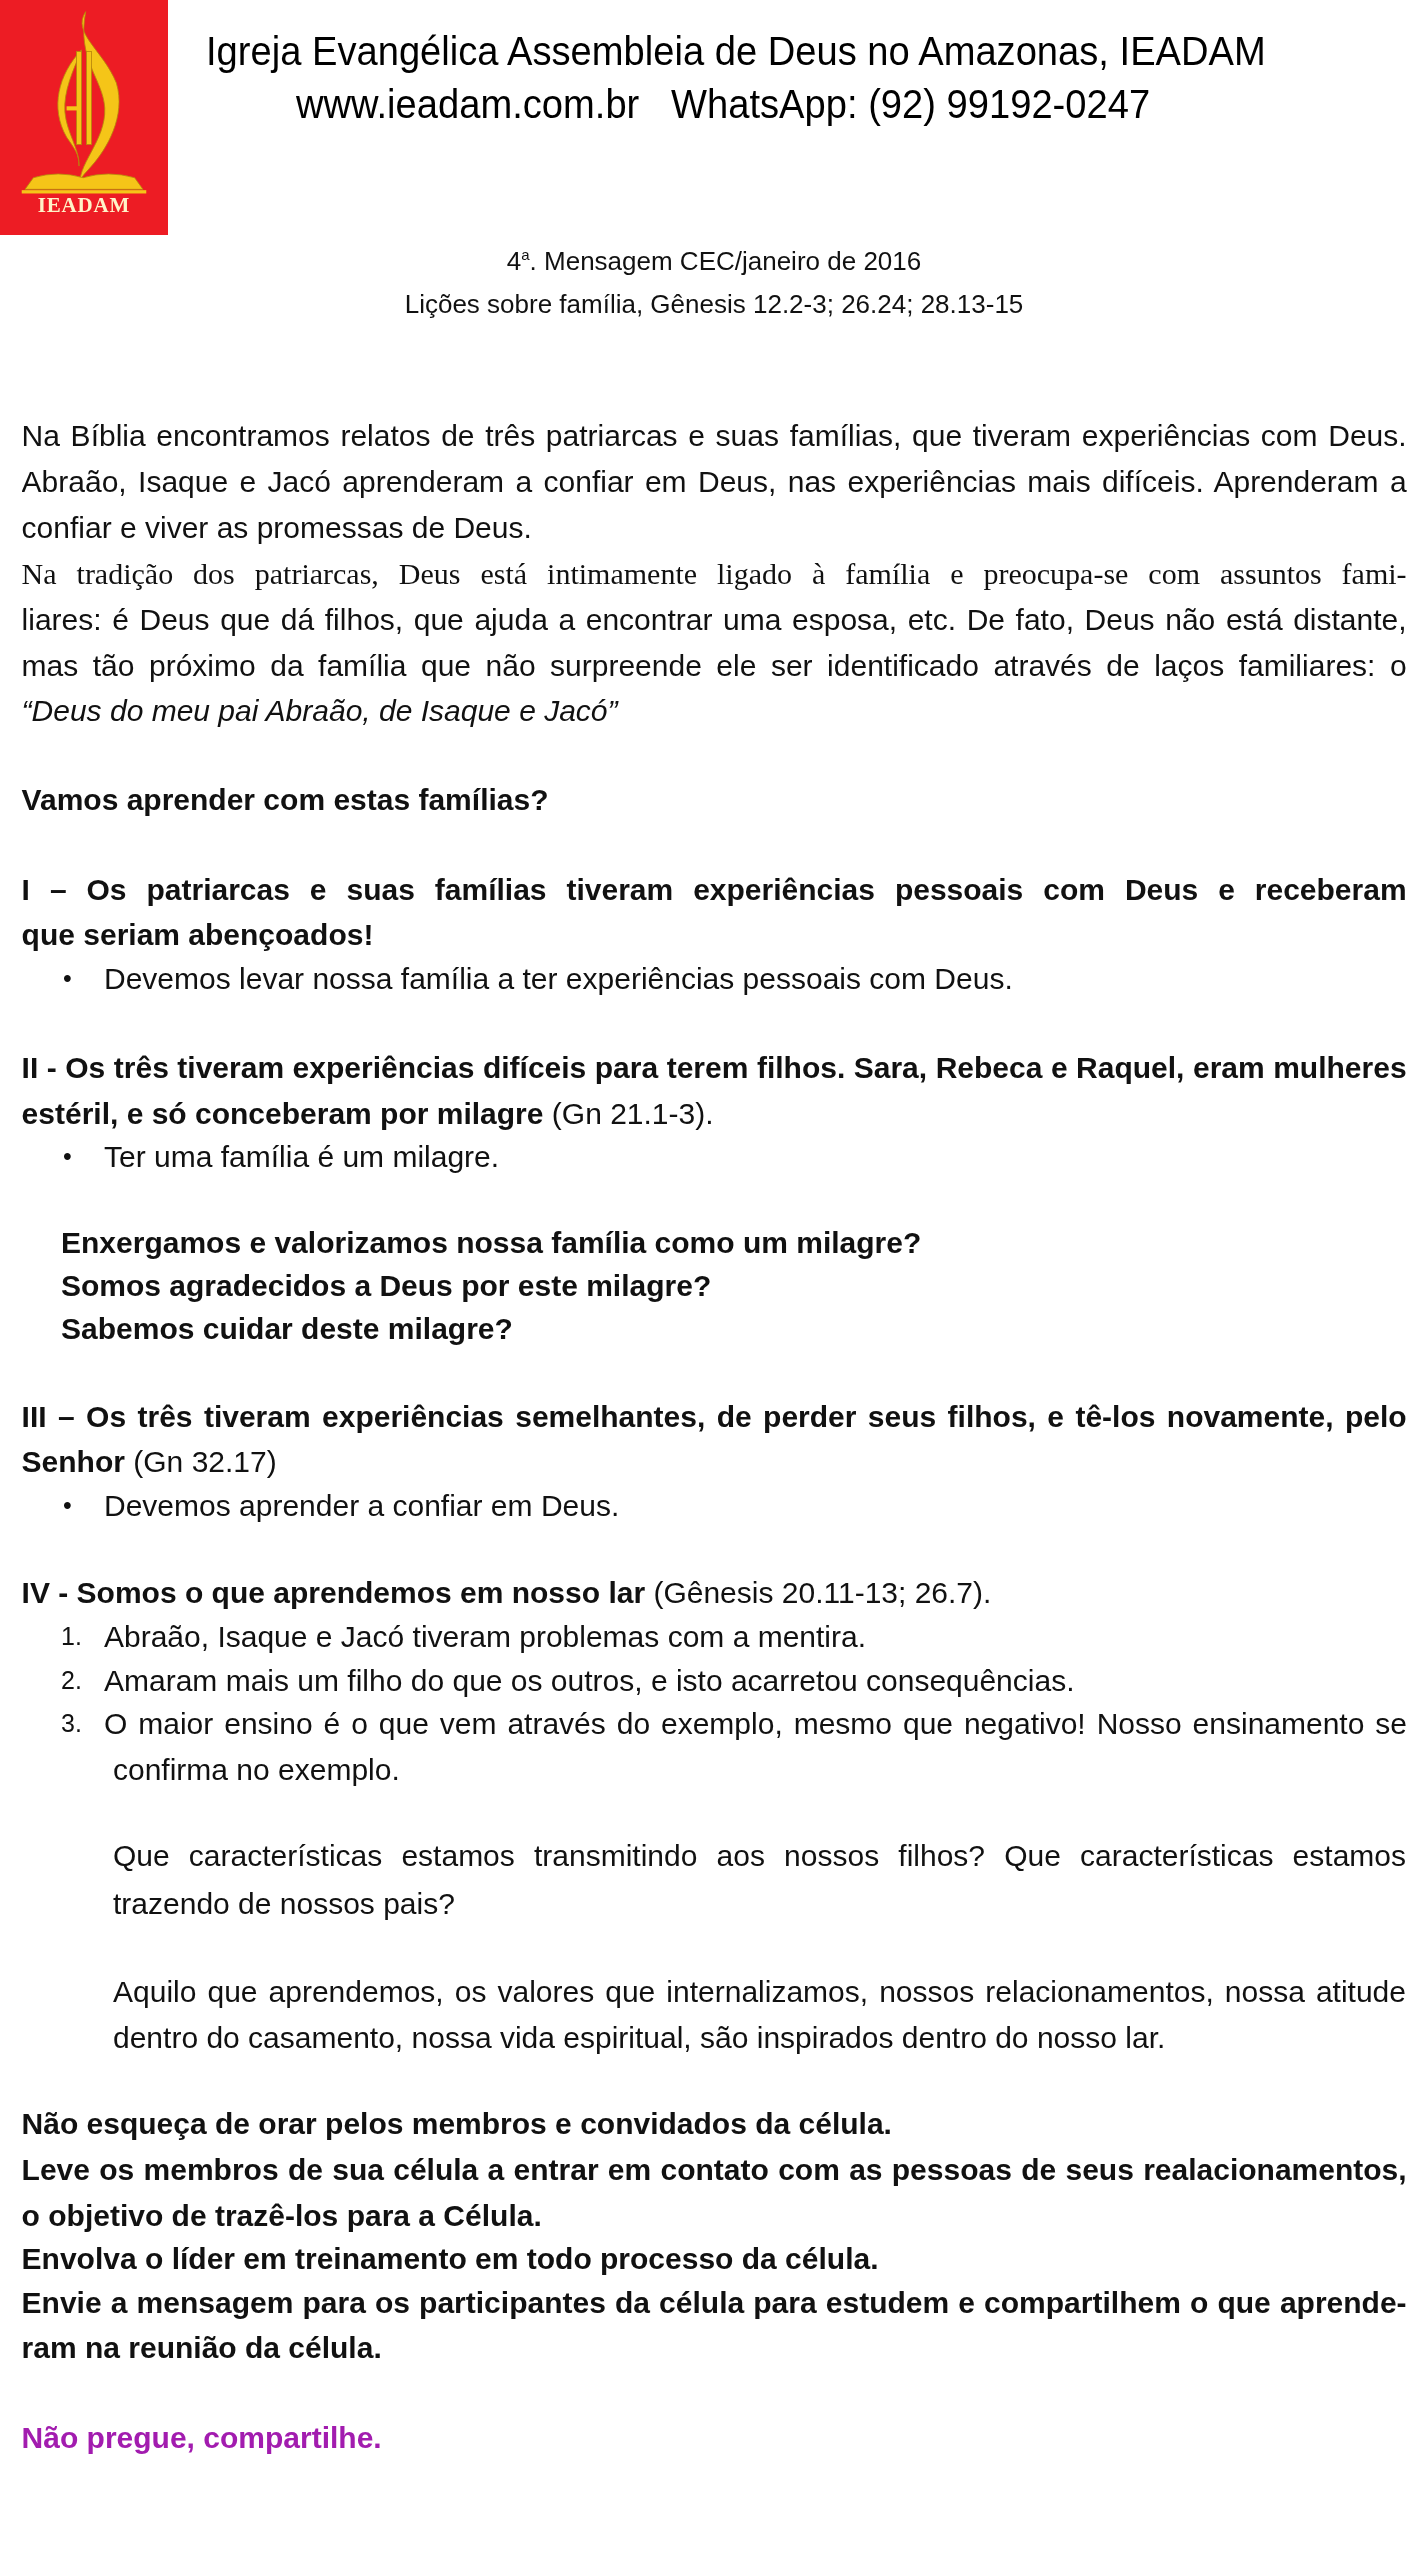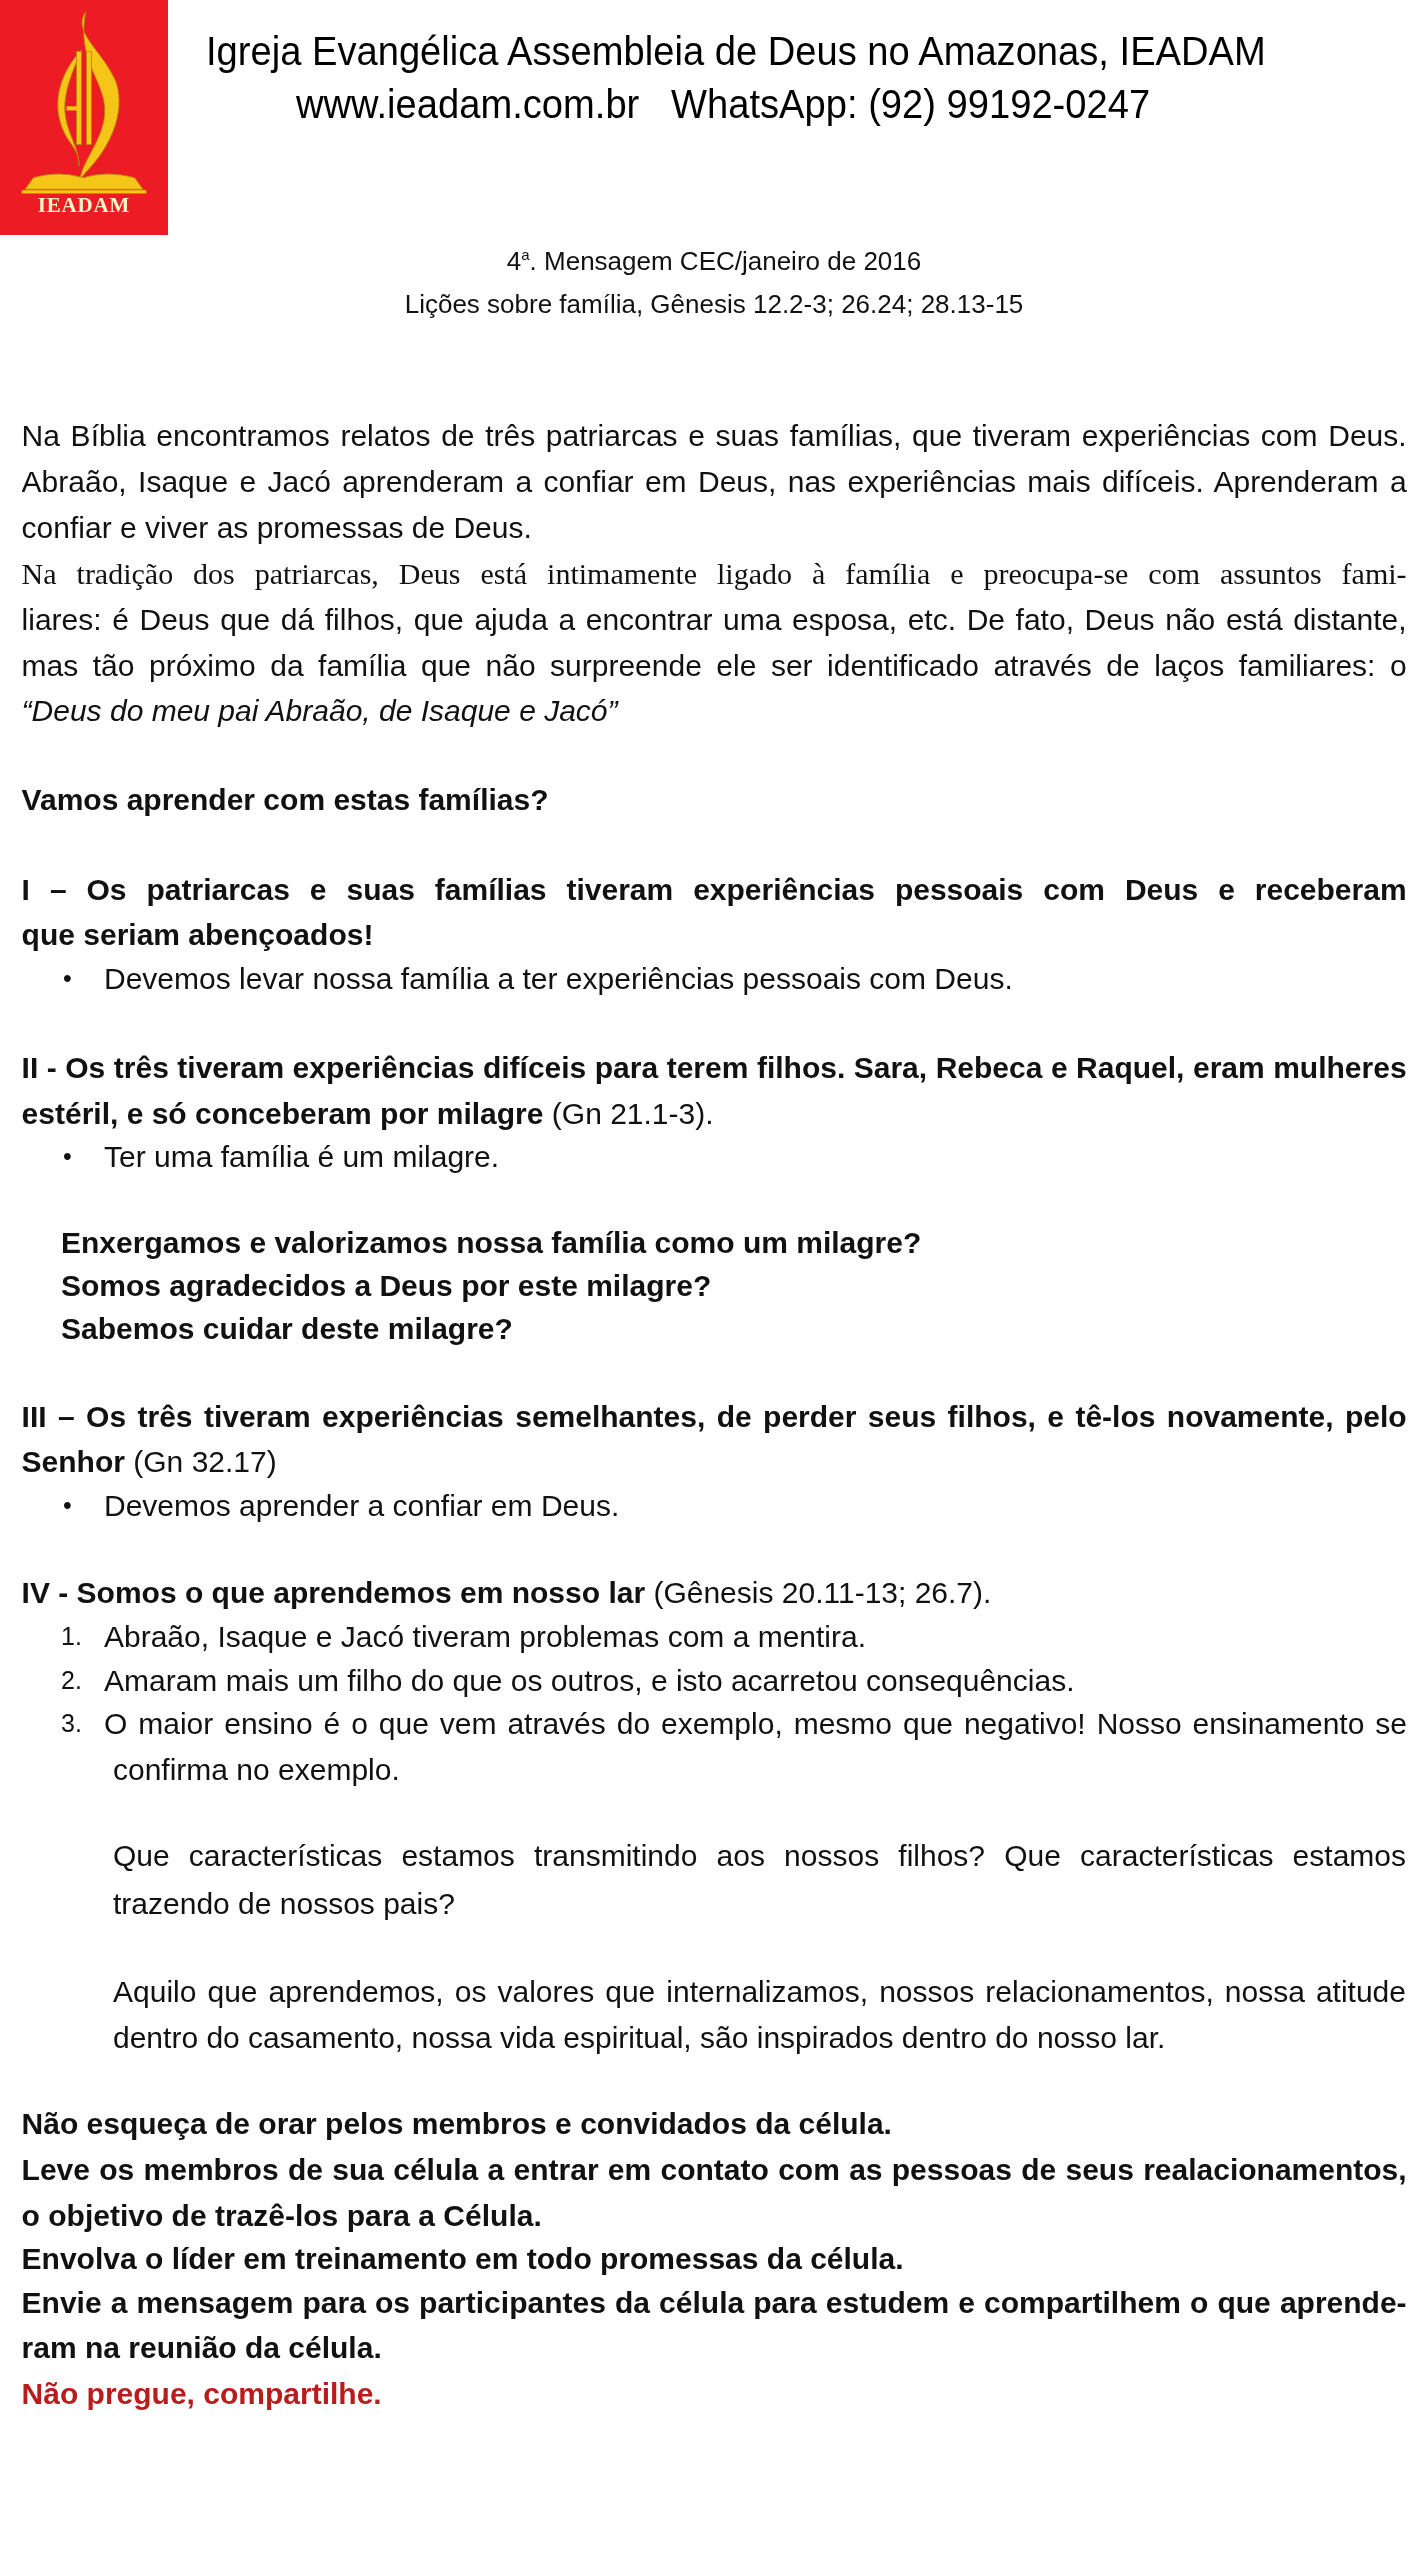--- a/index.html
+++ b/index.html
@@ -14,21 +14,21 @@
          transform-origin:left top; }
   .hdr1 { left:206px; top:28px; transform:scaleX(0.93); }
   .hdr2 { left:296px; top:81px; transform:scaleX(0.93); }
   .title { position:absolute; left:0; width:1428px; text-align:center; font-weight:normal;
            font-size:26px; white-space:nowrap; }
   .title sup { font-size:15px; vertical-align:super; line-height:0; }
   .ln { position:absolute; white-space:nowrap; font-size:30px; line-height:33px; }
   .j { text-align:justify; text-align-last:justify; white-space:normal; overflow:hidden; height:33px; }
   .b { font-weight:bold; }
   .it { font-style:italic; }
-  .red { color:#b91c1c; }
+  .red { color:#a21caf;margin-top:44px; }
   .full { left:21.6px; width:1385px; }
   .sub { left:113px; width:1293px; }
   .bul { position:absolute; left:63px; font-size:25px; line-height:33px; }
   .num { position:absolute; left:61px; font-size:25px; line-height:33px; }
   .ind { left:104px; }
   .q { left:61px; }
 </style>
 </head>
 <body>
 
@@ -100,17 +100,17 @@
 
 <div class="ln j sub" style="top:1839px;">Que características estamos transmitindo aos nossos filhos? Que características estamos</div>
 <div class="ln sub" style="top:1887px;">trazendo de nossos pais?</div>
 
 <div class="ln j sub" style="top:1975px;">Aquilo que aprendemos, os valores que internalizamos, nossos relacionamentos, nossa atitude</div>
 <div class="ln sub" style="top:2021px;">dentro do casamento, nossa vida espiritual, são inspirados dentro do nosso lar.</div>
 
 <div class="ln full b" style="top:2107px;">Não esqueça de orar pelos membros e convidados da célula.</div>
 <div class="ln j full b" style="top:2153px;">Leve os membros de sua célula a entrar em contato com as pessoas de seus realacionamentos, com</div>
 <div class="ln full b" style="top:2199px;">o objetivo de trazê-los para a Célula.</div>
-<div class="ln full b" style="top:2242px;">Envolva o líder em treinamento em todo promessas da célula.</div>
+<div class="ln full b" style="top:2242px;">Envolva o líder em treinamento em todo processo da célula.</div>
 <div class="ln j full b" style="top:2286px;">Envie a mensagem para os participantes da célula para estudem e compartilhem o que aprende-</div>
 <div class="ln full b" style="top:2331px;">ram na reunião da célula.</div>
 <div class="ln full b red" style="top:2377px;">Não pregue, compartilhe.</div>
 
 
 </body></html>

